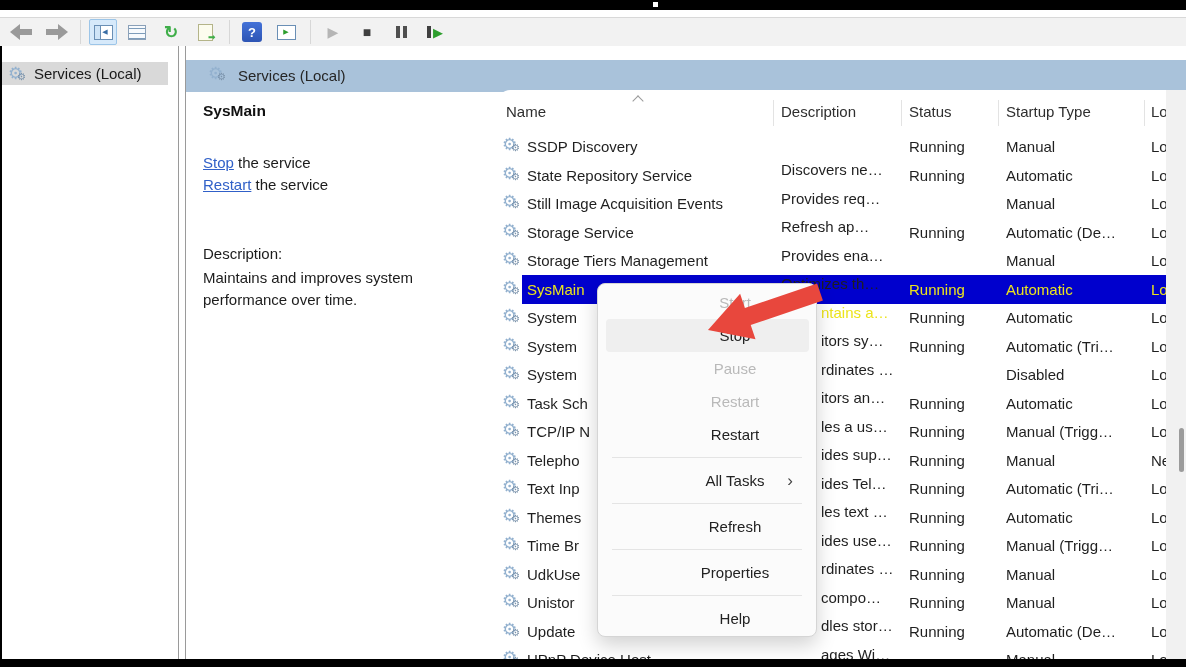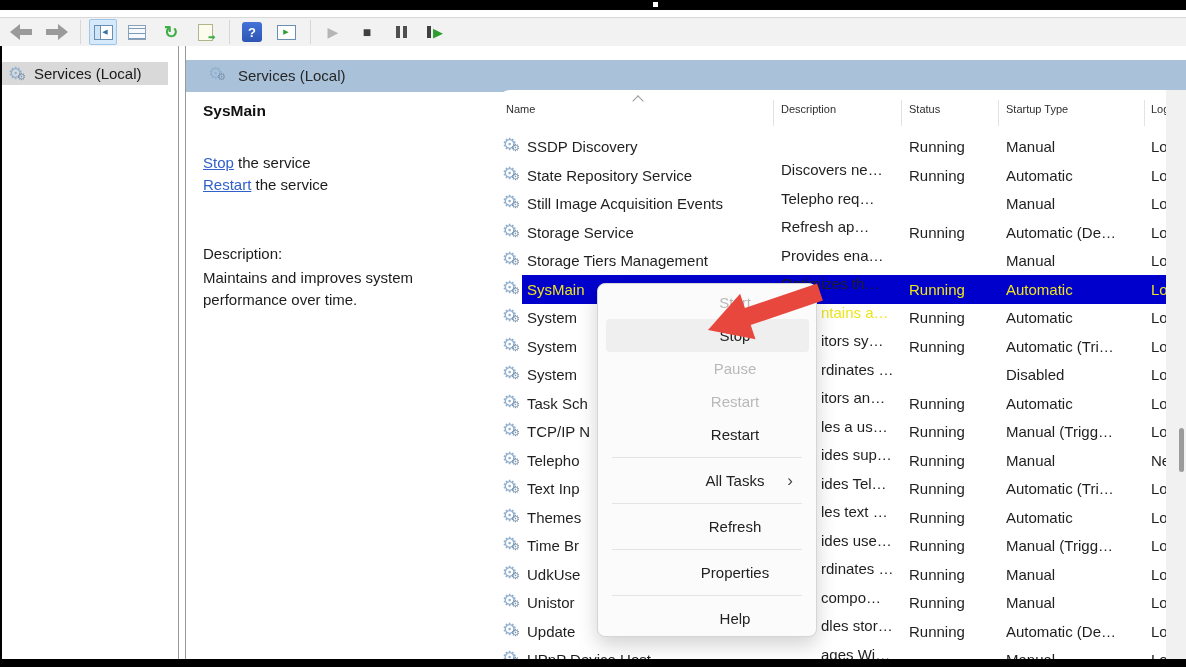--- a/index.html
+++ b/index.html
@@ -60,21 +60,21 @@
   #detail{position:absolute;left:0;top:0;width:310px;height:100%;}
   .svc-title{position:absolute;left:17px;top:56px;font-size:15.5px;font-weight:bold;color:#111;}
   .svc-line{position:absolute;left:17px;font-size:15px;color:#1c1c1c;}
   .svc-line a{color:var(--link);text-decoration:underline;}
   .desc-label{position:absolute;left:17px;top:199px;font-size:15px;color:#1c1c1c;}
   .desc-text{position:absolute;left:17px;top:221px;font-size:15px;color:#1c1c1c;line-height:22px;white-space:nowrap;}
   
   #list-panel{position:absolute;left:312px;top:44px;right:0;bottom:0;background:#fff;
               border-top-left-radius:12px;z-index:2;}
   #list-header{position:absolute;left:0;top:0;right:20px;height:42px;overflow:hidden;}
-  .col-h{position:absolute;top:13px;font-size:11px;color:#2e2e2e;white-space:nowrap;}
+  .col-h{position:absolute;top:13px;font-size:15px;color:#2e2e2e;white-space:nowrap;}
   .hsep{position:absolute;top:10px;width:1px;height:26px;background:#e3e3e3;}
   #sort-chevron{position:absolute;left:136px;top:5px;width:9px;height:9px;}
   #sort-chevron::before{content:"";position:absolute;left:0;top:2px;width:7px;height:7px;
      border-left:1.5px solid #9a9a9a;border-top:1.5px solid #9a9a9a;transform:rotate(45deg);}
   #rows{position:absolute;left:0;top:42px;right:20px;bottom:0;overflow:hidden;}
   .row{position:absolute;left:0;right:0;height:29px;}
   .row .hl{position:absolute;left:24px;right:0;top:0;bottom:0;background:var(--sel-bg);}
   .cell{position:absolute;top:0;line-height:29px;font-size:15px;color:#1f1f1f;white-space:nowrap;z-index:1;}
   .cell-gear{position:absolute;left:4px;top:5px;z-index:1;}
   .c-name{left:29px;} .c-desc{left:283px;margin-top:23px;} .c-desc.am{left:323px;}
@@ -201,21 +201,21 @@
             <span class="gear cell-gear"></span>
             <span class="cell c-name">SSDP Discovery</span>
             <span class="cell c-desc">Discovers ne…</span>
             <span class="cell c-status">Running</span>
             <span class="cell c-startup">Manual</span>
             <span class="cell c-logon">Loc</span>
           </div>
           <div class="row" style="top: 28.5px;">
             <span class="gear cell-gear"></span>
             <span class="cell c-name">State Repository Service</span>
-            <span class="cell c-desc">Telepho req…</span>
+            <span class="cell c-desc">Provides req…</span>
             <span class="cell c-status">Running</span>
             <span class="cell c-startup">Automatic</span>
             <span class="cell c-logon">Loc</span>
           </div>
           <div class="row" style="top: 57px;">
             <span class="gear cell-gear"></span>
             <span class="cell c-name">Still Image Acquisition Events</span>
             <span class="cell c-desc">Refresh ap…</span>
             <span class="cell c-startup">Manual</span>
             <span class="cell c-logon">Loc</span>

